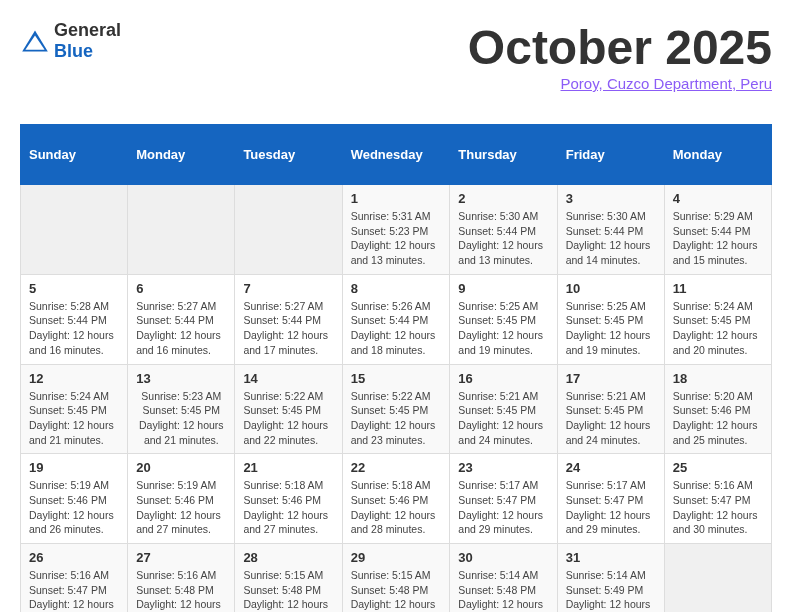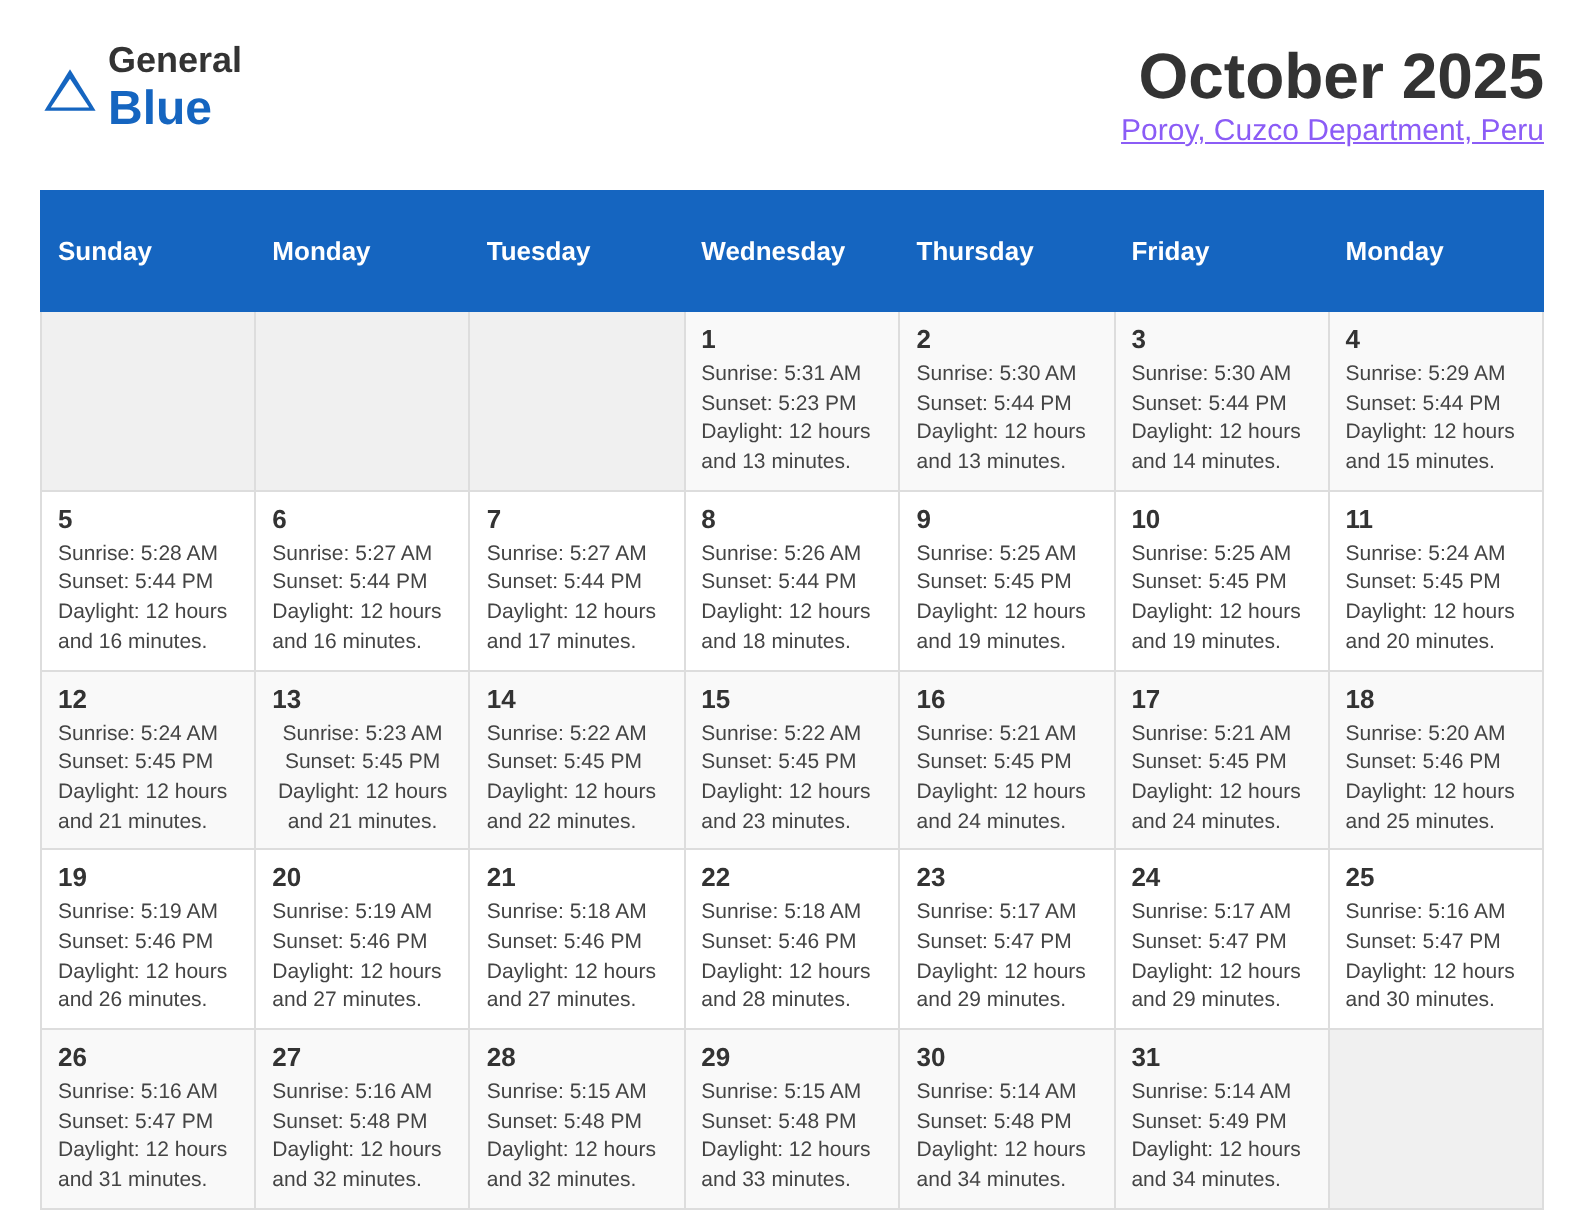--- a/index.html
+++ b/index.html
@@ -7,47 +7,47 @@
       font-family: Arial, sans-serif;
       background: #fff;
       width: 792px;
       min-height: 612px;
       padding: 20px;
     }
     .header {
       display: flex;
       justify-content: space-between;
       align-items: flex-start;
-      margin-bottom: 21px;
+      margin-bottom: 32px;
     }
     .logo {
       display: flex;
       align-items: center;
       gap: 4px;
     }
     .logo-text-general {
       font-size: 18px;
       font-weight: bold;
       color: #333;
     }
     .logo-text-blue {
-      font-size: 24px;
+      font-size: 18px;
       font-weight: bold;
       color: #1565c0;
     }
     .logo-icon {
       width: 30px;
       height: 24px;
       position: relative;
     }
     .title-block {
       text-align: right;
     }
     .month-title {
-      font-size: 32px;
+      font-size: 48px;
       font-weight: bold;
       color: #333;
     }
     .subtitle {
       font-size: 15px;
       color: #8b5cf6;
       text-decoration: underline;
     }
     .calendar {
       width: 100%;

